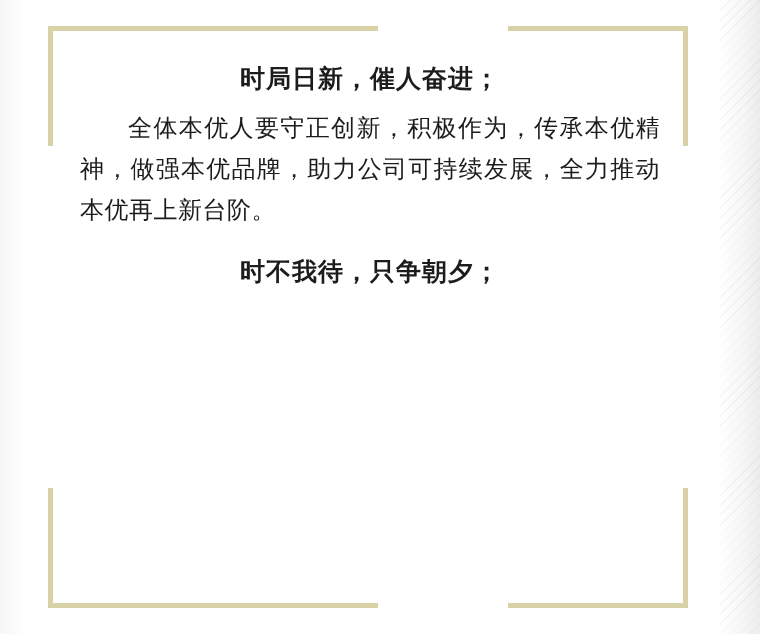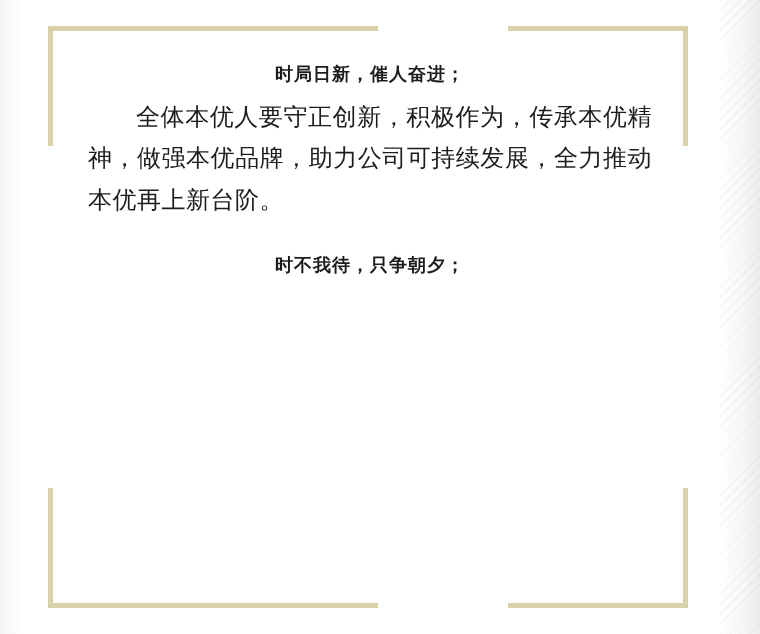--- a/index.html
+++ b/index.html
@@ -77,37 +77,37 @@
     position: absolute;
     left: 80px;
     top: 60px;
     width: 580px;
     height: 520px;
     box-sizing: border-box;
   }
   .heading {
     text-align: center;
     font-weight: bold;
-    font-size: 18px;
+    font-size: 25px;
     color: #1c1c1c;
     letter-spacing: 1px;
     line-height: 1.5;
     margin: 0 0 10px 0;
   }
   .heading.second {
-    margin-top: 30px;
+    margin-top: 22px;
   }
   .para {
     font-size: 24px;
     color: #1c1c1c;
     line-height: 1.72;
     text-align: justify;
     text-justify: inter-ideograph;
     text-indent: 2em;
-    margin: 8px;
+    margin: 0;
     letter-spacing: 0.5px;
   }
 </style>
 </head>
 <body>
 
 <div class="page">
 
   <div class="texture-left"></div>
   <div class="texture-right"></div>

